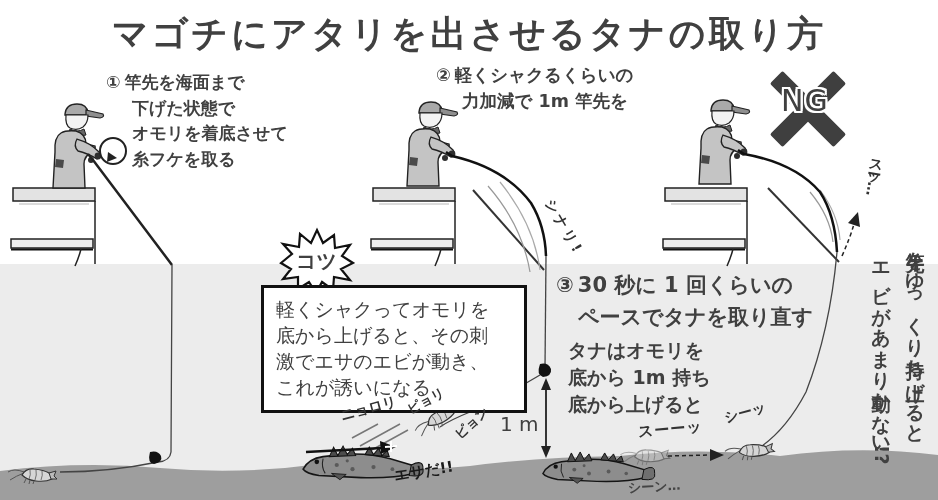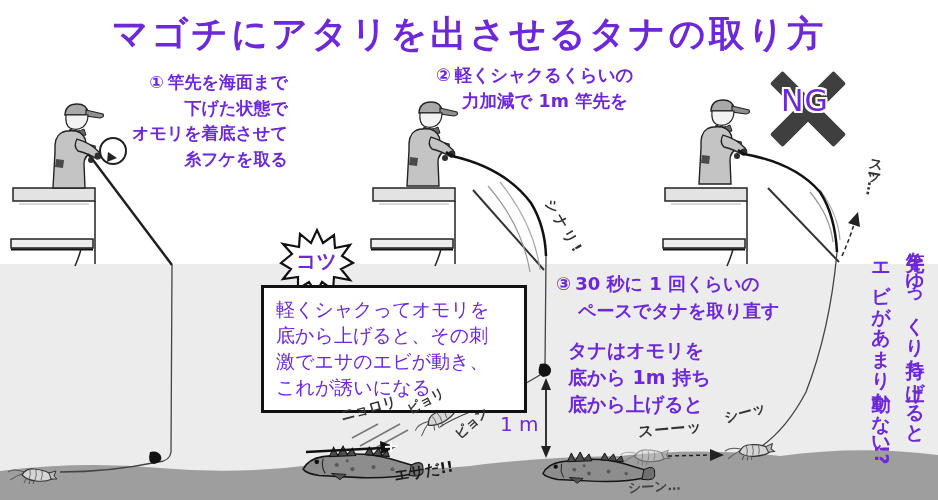--- a/index.html
+++ b/index.html
@@ -1,21 +1,21 @@
 <!DOCTYPE html>
 <html><head>
 <meta charset="utf-8">
 <style>
   html,body{margin:0;padding:0;background:#fff;}
   .stage{
     position:relative;width:938px;height:500px;background:#fff;overflow:hidden;
     font-family:"DejaVu Sans","Liberation Sans",sans-serif;color:#0e0e0e;
   }
   .art{position:absolute;left:0;top:0;z-index:1;}
-  .txt{position:absolute;z-index:2;white-space:nowrap;color:#6d28d9;}
+  .txt{position:absolute;z-index:2;white-space:nowrap;color:#404040;}
   .b{font-weight:700;}
   .title{
     left:0;right:0;top:10px;text-align:center;font-size:36px;font-weight:800;
     letter-spacing:3px;
   }
   .step{line-height:1.5;font-weight:700;}
   .step .indent{padding-left:26px;}
   .step .num{margin-right:4px;}
   .tipbox{
     left:261px;top:285px;width:240px;background:#fff;border:3px solid #111;
@@ -160,33 +160,33 @@
         <rect x="-45" y="-9" width="90" height="18" rx="2" transform="rotate(45)" fill="#3f3f3f"></rect>
         <rect x="-45" y="-9" width="90" height="18" rx="2" transform="rotate(-45)" fill="#3f3f3f"></rect>
       </g>
     </g>
 
     <polygon points="281,263 292,254 283,244 299,247 300,234 311,243 317,230 323,243 334,235 335,248 350,245 342,256 353,263 341,269 350,280 334,277 333,290 322,282 316,293 309,282 298,289 298,277 283,279 291,269" fill="#fff" stroke="#111" stroke-width="2.2"></polygon>
   </svg>
 
   <div class="txt title">マゴチにアタリを出させるタナの取り方</div>
 
-  <div class="txt step" style="left:106px;top:70px;font-size:17px;text-align:right;">
+  <div class="txt step" style="left:106px;top:70px;font-size:17px;">
     <div><span class="num">①</span><span>竿先を海面まで</span></div>
     <div class="indent">下げた状態で</div>
     <div class="indent">オモリを着底させて</div>
     <div class="indent">糸フケを取る</div>
   </div>
 
   <div class="txt step" style="left:436px;top:62px;font-size:17.5px;">
     <div><span class="num">②</span><span>軽くシャクるくらいの</span></div>
     <div class="indent">力加減で 1m 竿先を</div>
   </div>
 
-  <div class="txt step" style="left:556px;top:270px;font-size:18px;">
+  <div class="txt step" style="left:556px;top:270px;font-size:21px;">
     <div><span class="num">③</span><span>30 秒に 1 回くらいの</span></div>
     <div class="indent" style="padding-left:22px;">ペースでタナを取り直す</div>
   </div>
 
   <div class="txt ng">NG</div>
 
   <div class="txt kotsu-badge">コツ</div>
 
   <div class="txt tipbox">
     <div>軽くシャクってオモリを</div>

